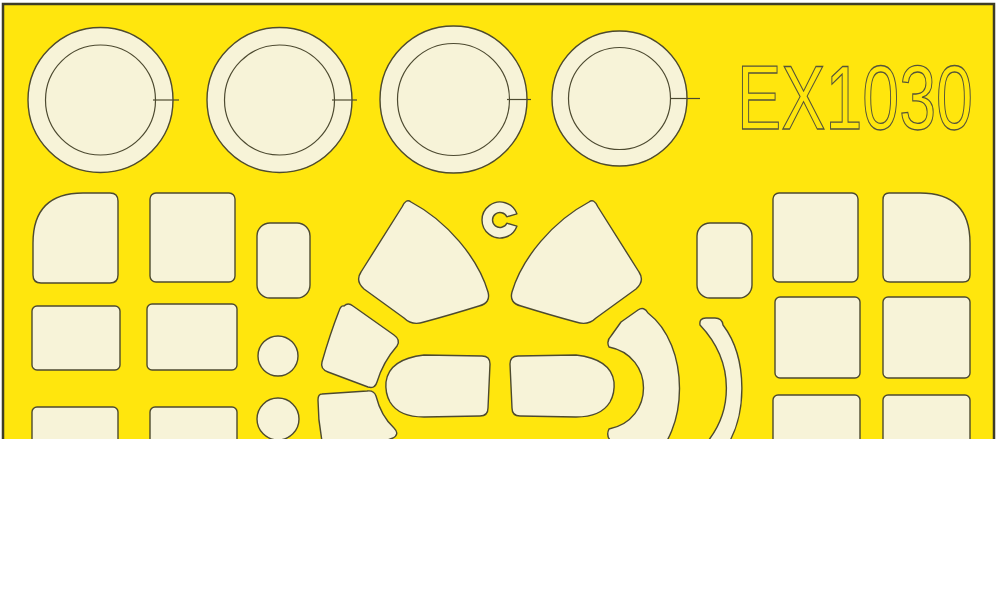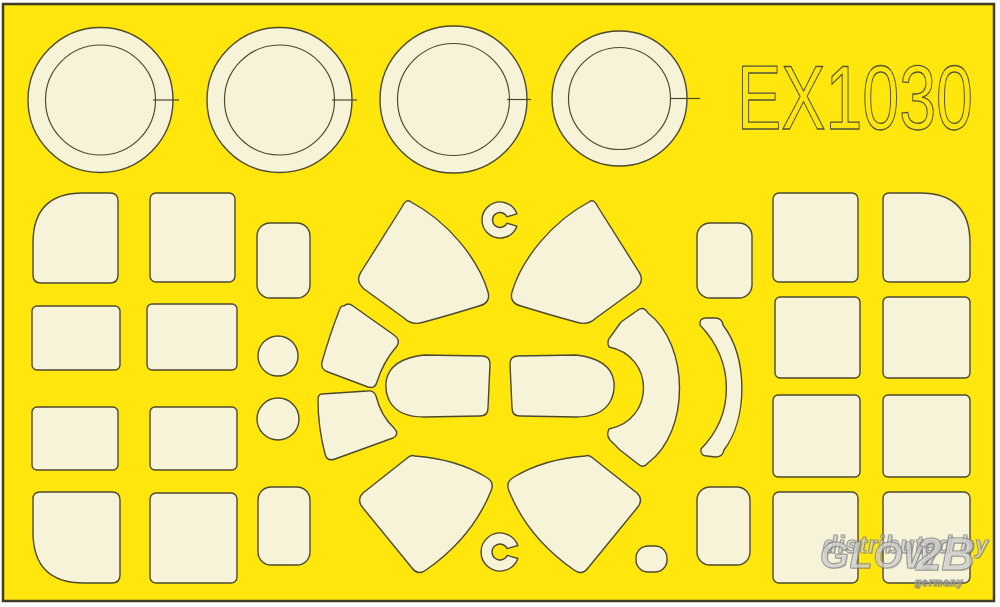--- a/index.html
+++ b/index.html
@@ -1,18 +1,18 @@
 <!DOCTYPE html>
 <html style="--background: #ffffff; --sheet-yellow: #ffe60d; --mask-cream: #f7f3d8; --cut-outline: #4d4a30; --code-stroke: #55543a; --watermark-gray: #9a9a9a;"><head>
 <meta charset="utf-8">
 <style>
   html,body{margin:0;padding:0;background:#fff;}
   .stage{
     position:relative;
-    width:1000px;height:607px;
+    width:1000px;height:439px;
     background:var(--background,#fff);
     overflow:hidden;
     font-family:"Liberation Sans",sans-serif;
   }
   .stage svg{position:absolute;left:0;top:0;}
   .sheet{fill:var(--sheet-yellow,#ffe60d);stroke:#3f3d26;stroke-width:2.5;}
   .mask{fill:var(--mask-cream,#f7f3d8);stroke:var(--cut-outline,#4d4a30);stroke-width:1.4;stroke-linejoin:round;}
   .cut{fill:none;stroke:var(--cut-outline,#4d4a30);stroke-width:1.2;}
   .code-text{
     fill:none;

